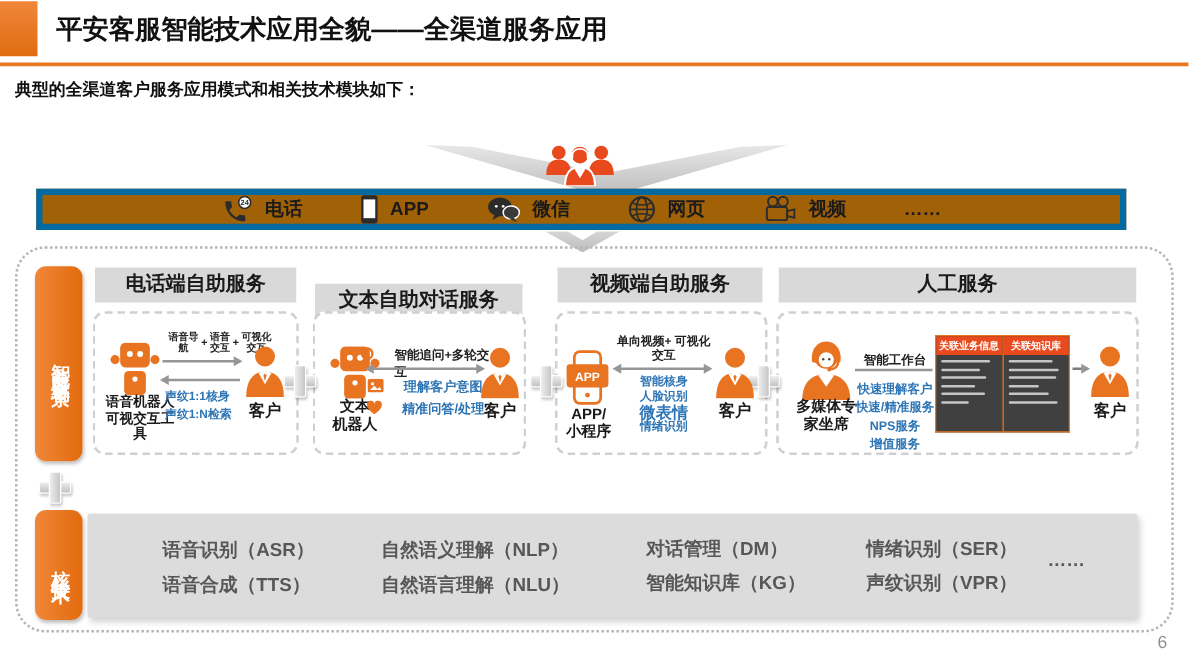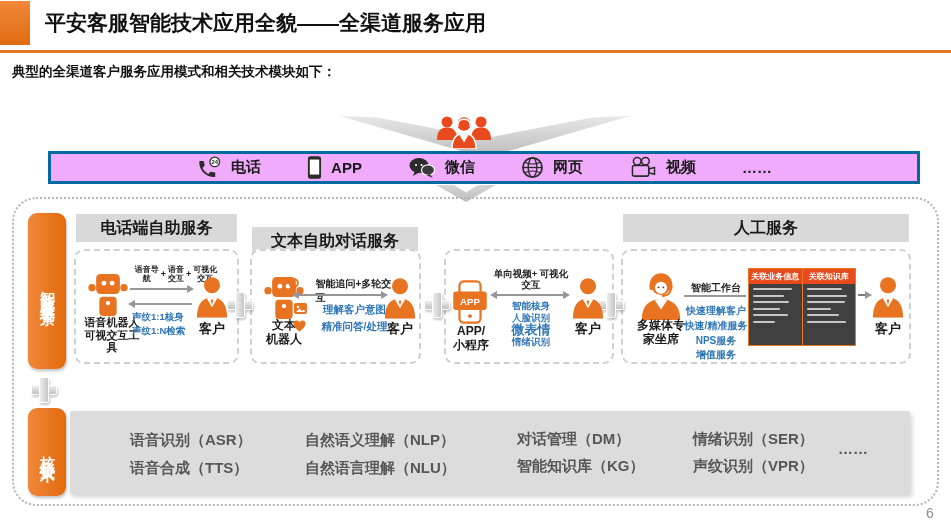--- a/index.html
+++ b/index.html
@@ -11,22 +11,22 @@
   .page-title{position:absolute;left:45px;top:9px;font-size:21px;font-weight:bold;color:#111}
   .title-rule{position:absolute;left:0;top:50px;width:951px;height:2.5px;background:#E87722}
   .subtitle{position:absolute;left:12px;top:63px;font-size:13.5px;font-weight:bold;color:#111}
   .entry-label{position:absolute;left:360px;top:90px;width:212px;text-align:center;font-size:17px;font-weight:bold;color:#E8491D}
   .funnel{position:absolute;left:340px;top:116px;width:290px;height:36px;
           background:linear-gradient(180deg,#e7e7e7,#c1c1c1);
           clip-path:polygon(0 0,13% 4%,50% 62%,87% 4%,100% 0,57% 100%,43% 100%)}
   .chev{position:absolute;left:436px;top:185px;width:60px;height:17px;
         background:linear-gradient(180deg,#d6d6d6,#bcbcbc);
         clip-path:polygon(0 0,30% 0,50% 42%,70% 0,100% 0,50% 100%)}
-  .channel-bar{position:absolute;left:48px;top:151px;width:872px;height:33px;background:#f0abfc;
-               border:3px solid #0369a1;display:flex;align-items:center;justify-content:center;gap:46px;box-sizing:border-box}
+  .channel-bar{position:absolute;left:29px;top:151px;width:872px;height:33px;background:#a16207;
+               border:5px solid #0369a1;display:flex;align-items:center;justify-content:center;gap:46px;box-sizing:border-box}
   .channel{display:flex;align-items:center;gap:9px;font-size:15px;font-weight:bold;color:#1a1a1a}
   .big-frame{position:absolute;left:12px;top:197px;width:927px;height:309px;border:2px dotted #b5b5b5;border-radius:24px;box-sizing:border-box}
   .otab{position:absolute;background:linear-gradient(90deg,#F0873A,#E26A0C);border-radius:9px;color:#fff;font-weight:bold;
         font-size:15px;writing-mode:vertical-rl;text-orientation:upright;display:flex;align-items:center;justify-content:center;
         letter-spacing:4px;box-shadow:1px 2px 3px rgba(0,0,0,.25)}
   .col-h{position:absolute;height:28px;line-height:28px;background:#D9D9D9;text-align:center;font-size:16px;font-weight:bold;color:#1a1a1a}
   .dash-box{position:absolute;border:2px dashed #d0d0d0;border-radius:10px;background:#fff;box-sizing:border-box}
   .plus3d{position:absolute;width:26px;height:26px;filter:drop-shadow(1px 2px 1px rgba(0,0,0,.22))}
   .plus3d::before{content:"";position:absolute;left:0;top:8px;width:26px;height:10px;background:linear-gradient(180deg,#ededed,#c2c2c2);border:1px solid #fff;border-radius:2px;box-sizing:border-box}
   .plus3d::after{content:"";position:absolute;left:8px;top:0;width:10px;height:26px;background:linear-gradient(90deg,#ededed,#c6c6c6);border:1px solid #fff;border-radius:2px;box-sizing:border-box}
@@ -153,20 +153,21 @@
   </div>
   <div class="chev"></div>
 
   <div class="big-frame"></div>
 
   <div class="otab" style="left:28px;top:213px;width:38px;height:156px">智能客服场景</div>
   <div class="plus3d" style="left:31px;top:377px"></div>
 
   <div class="col-h" style="left:76px;top:214px;width:161px">电话端自助服务</div>
   <div class="col-h" style="left:252px;top:227px;width:166px">文本自助对话服务</div>
+  <div class="col-h" style="left:446px;top:214px;width:164px">视频端自助服务</div>
   <div class="col-h" style="left:623px;top:214px;width:286px">人工服务</div>
 
   <div class="dash-box" style="left:74px;top:249px;width:165px;height:115px"></div>
   <div class="dash-box" style="left:250px;top:249px;width:171px;height:115px"></div>
   <div class="dash-box" style="left:444px;top:249px;width:170px;height:115px"></div>
   <div class="dash-box" style="left:621px;top:249px;width:290px;height:115px"></div>
 
   <div class="plus3d" style="left:227px;top:292px"></div>
   <div class="plus3d" style="left:424px;top:292px"></div>
   <div class="plus3d" style="left:598px;top:292px"></div>

